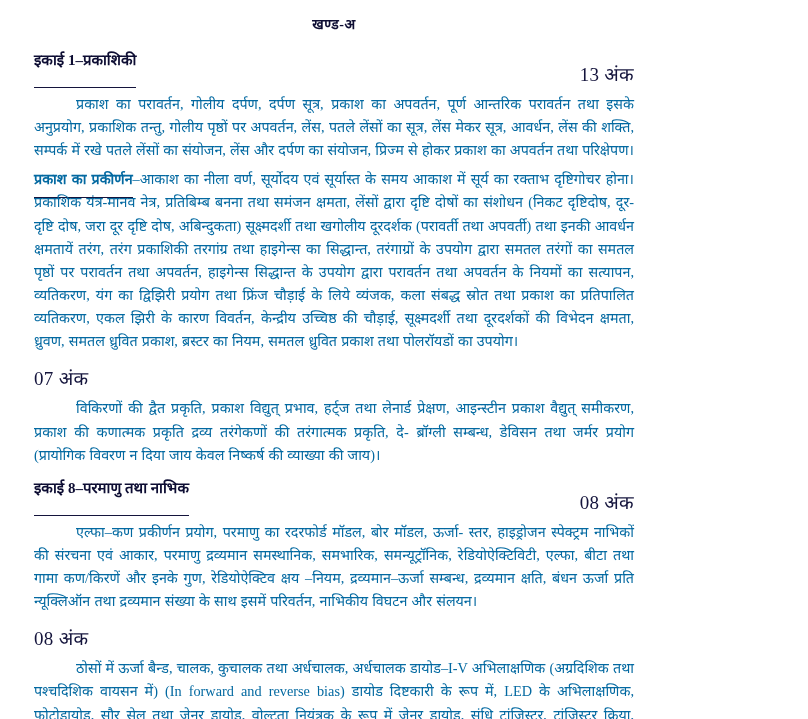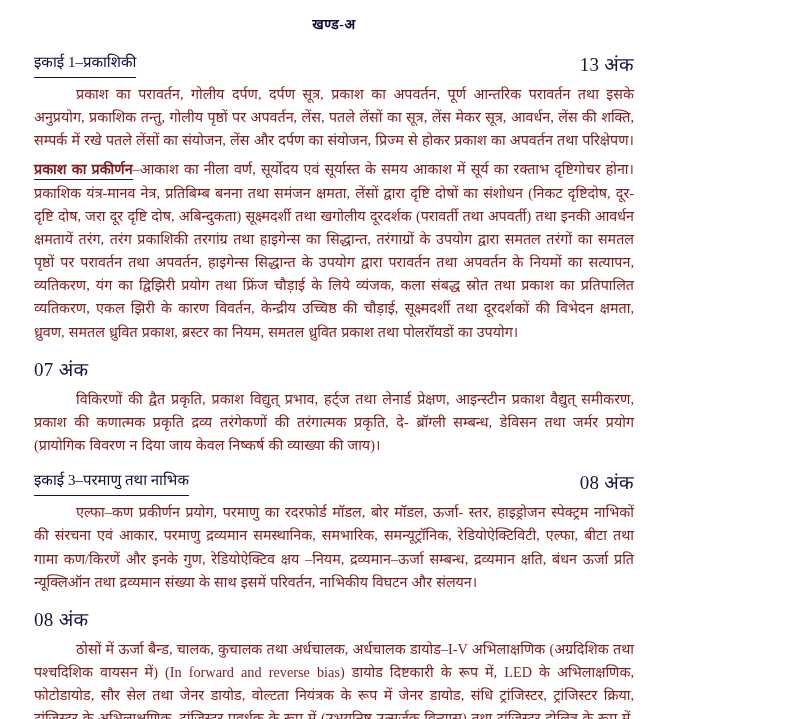--- a/index.html
+++ b/index.html
@@ -32,52 +32,52 @@
     margin: 6px 0 18px 0;
   }
   .unit-row {
     display: flex;
     align-items: flex-end;
     justify-content: space-between;
     margin-top: 2px;
     margin-bottom: 5px;
   }
   .unit-title {
-    font-weight: normal;
+    font-weight: bold;
     font-size: 15px;
     color: #0d0d33;
     border-bottom: 1.4px solid #14143c;
-    padding-bottom: 5px;
+    padding-bottom: 17px;
     line-height: 1.25;
     display: inline-block;
   }
   .unit-marks {
     font-size: 19px;
     color: #14143c;
     white-space: nowrap;
     padding-bottom: 1px;
     letter-spacing: 0.3px;
   }
   .body-para {
     font-size: 14.3px;
     line-height: 1.62;
     text-align: justify;
     text-justify: inter-word;
     text-indent: 42px;
-    color: #7f1d1d;
+    color: #0369a1;
     margin: 2px 0 6px 0;
     word-spacing: 0.6px;
   }
   .body-para.no-indent {
     text-indent: 0;
   }
   .lead-term {
     font-weight: bold;
     border-bottom: 1.4px solid #14143c;
-    padding-bottom: 2px;
+    padding-bottom: 10px;
   }
   .gap-sm { height: 4px; }
 </style>
 </head>
 <body>
 
 <div class="page">
 
   <div class="section-header">खण्ड-अ</div>
 
@@ -96,21 +96,21 @@
 
   <div class="unit-row">
     <span class="unit-marks">07 अंक</span>
   </div>
 
   <p class="body-para">विकिरणों की द्वैत प्रकृति, प्रकाश विद्युत् प्रभाव, हर्ट्ज तथा लेनार्ड प्रेक्षण, आइन्स्टीन प्रकाश वैद्युत् समीकरण, प्रकाश की कणात्मक प्रकृति द्रव्य तरंगेकणों की तरंगात्मक प्रकृति, दे- ब्रॉग्ली सम्बन्ध, डेविसन तथा जर्मर प्रयोग (प्रायोगिक विवरण न दिया जाय केवल निष्कर्ष की व्याख्या की जाय)।</p>
 
   <div class="gap-sm"></div>
 
   <div class="unit-row">
-    <span class="unit-title">इकाई 3–परमाणु तथा नाभिक</span>
+    <span class="unit-title">इकाई 8–परमाणु तथा नाभिक</span>
     <span class="unit-marks">08 अंक</span>
   </div>
 
   <p class="body-para">एल्फा–कण प्रकीर्णन प्रयोग, परमाणु का रदरफोर्ड मॉडल, बोर मॉडल, ऊर्जा- स्तर, हाइड्रोजन स्पेक्ट्रम नाभिकों की संरचना एवं आकार, परमाणु द्रव्यमान समस्थानिक, समभारिक, समन्यूट्रॉनिक, रेडियोऐक्टिविटी, एल्फा, बीटा तथा गामा कण/किरणें और इनके गुण, रेडियोऐक्टिव क्षय –नियम, द्रव्यमान–ऊर्जा सम्बन्ध, द्रव्यमान क्षति, बंधन ऊर्जा प्रति न्यूक्लिऑन तथा द्रव्यमान संख्या के साथ इसमें परिवर्तन, नाभिकीय विघटन और संलयन।</p>
 
   <div class="gap-sm"></div>
 
   <div class="unit-row">
     <span class="unit-marks">08 अंक</span>
   </div>

